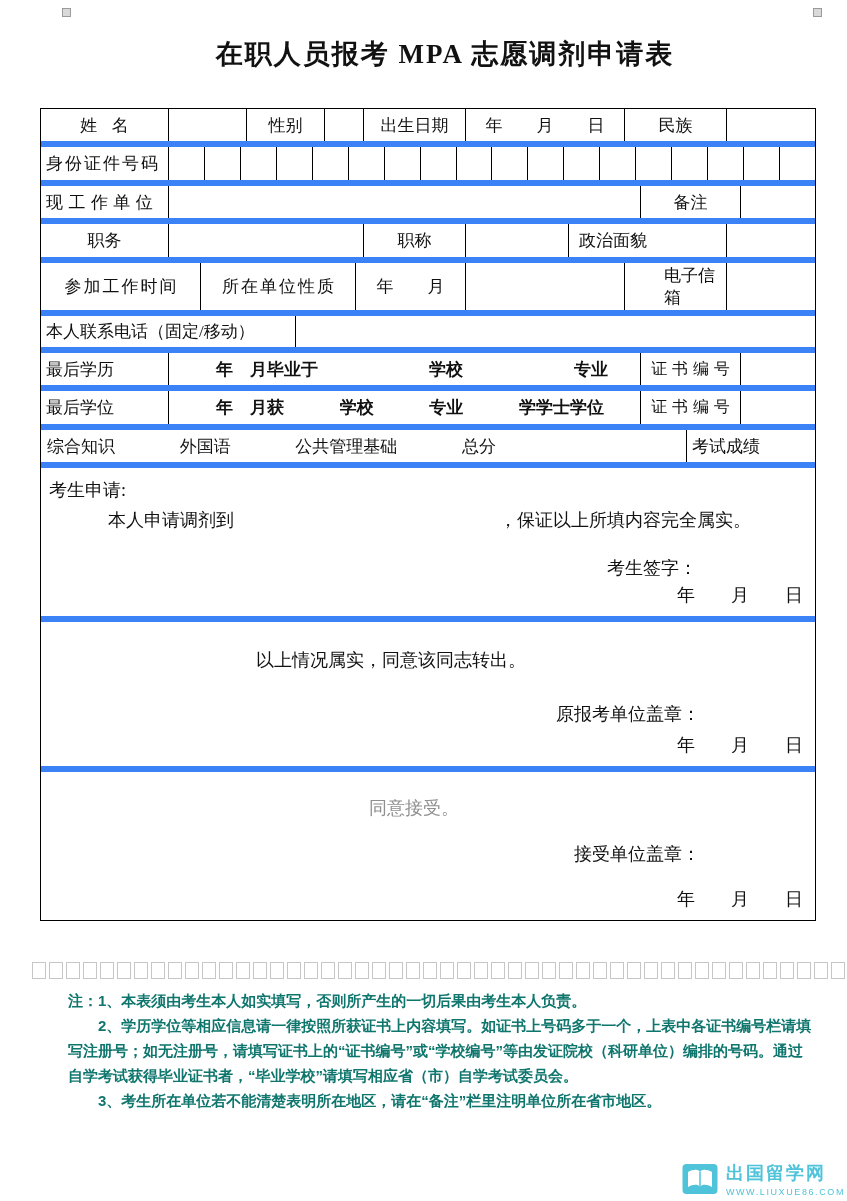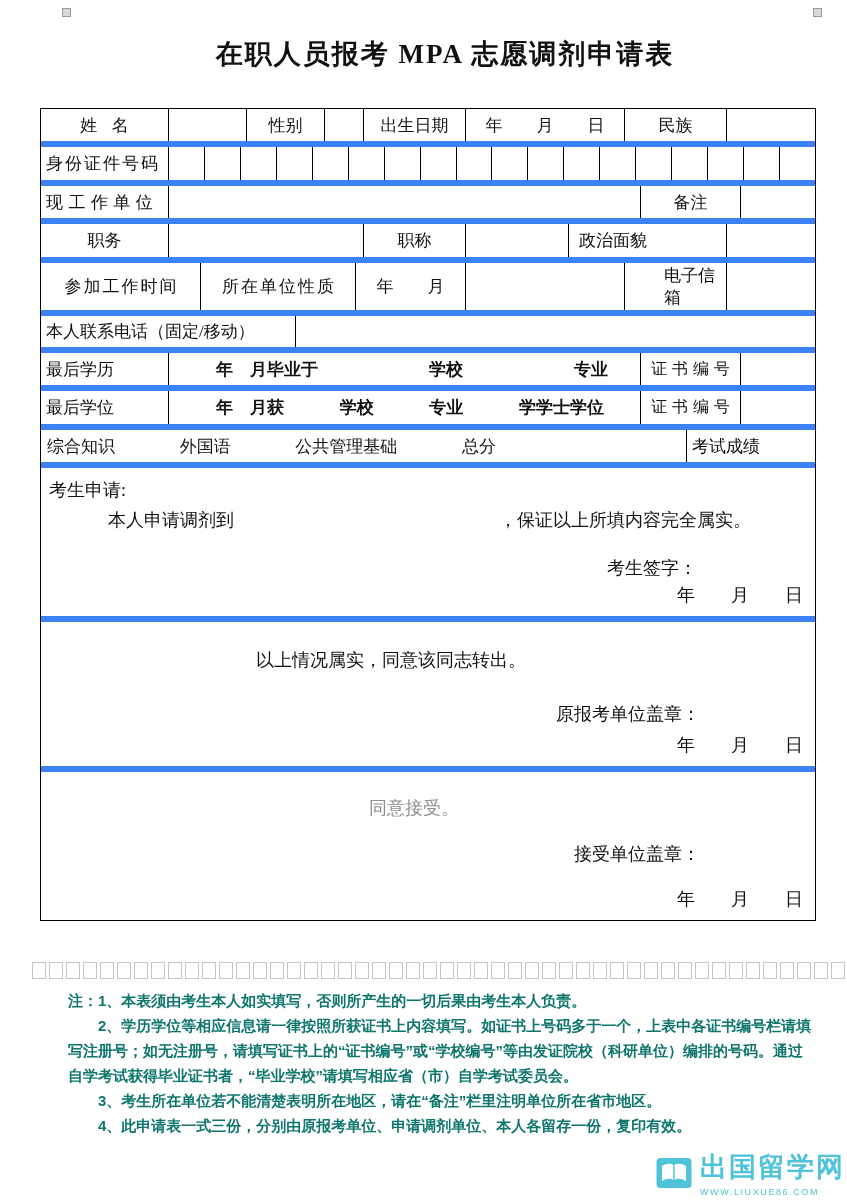--- a/index.html
+++ b/index.html
@@ -81,21 +81,21 @@
   }
   .notes p { margin: 0; }
   .notes p.indent { text-indent: 2em; }
 
   .logo {
     position: absolute; right: 2px; bottom: 4px;
     display: flex; align-items: center; gap: 7px; color: #4fc3d9;
   }
   .logo-icon { display: block; }
   .logo-name {
-    font-size: 27px; font-weight: bold; letter-spacing: 2px;
+    font-size: 18px; font-weight: bold; letter-spacing: 2px;
     font-family: Liberation Serif, serif;
   }
   .logo-url {
     font-size: 9px; letter-spacing: 1.6px; margin-top: 2px;
     font-family: "Liberation Sans", sans-serif;
   }
 </style>
 </head>
 <body>
 
@@ -286,21 +286,20 @@
       <div class="strip-cell"></div>
       <div class="strip-cell"></div>
       <div class="strip-cell"></div>
       <div class="strip-cell"></div>
     </div>
 
   <div class="notes">
     <p>注：1、本表须由考生本人如实填写，否则所产生的一切后果由考生本人负责。</p>
     <p class="indent">2、学历学位等相应信息请一律按照所获证书上内容填写。如证书上号码多于一个，上表中各证书编号栏请填写注册号；如无注册号，请填写证书上的“证书编号”或“学校编号”等由发证院校（科研单位）编排的号码。通过自学考试获得毕业证书者，“毕业学校”请填写相应省（市）自学考试委员会。</p>
     <p class="indent">3、考生所在单位若不能清楚表明所在地区，请在“备注”栏里注明单位所在省市地区。</p>
-    <p class="indent">4、此申请表一式三份，分别由原报考单位、申请调剂单位、本人各留存一份，复印有效。</p>
   </div>
 
   <div class="logo">
     <svg class="logo-icon" width="38" height="34" viewBox="0 0 38 34" xmlns="http://www.w3.org/2000/svg">
       <rect x="1.5" y="2" width="35" height="30" rx="4" fill="#4fc3d9"></rect>
       <path d="M7 10 C12 7, 16.5 7, 19 9.5 C21.5 7, 26 7, 31 10 L31 25 C26 22, 21.5 22, 19 24.5 C16.5 22, 12 22, 7 25 Z" fill="#ffffff"></path>
       <line x1="19" y1="9.5" x2="19" y2="24.5" stroke="#4fc3d9" stroke-width="1.5"></line>
     </svg>
     <div class="logo-text">
       <div class="logo-name">出国留学网</div>

